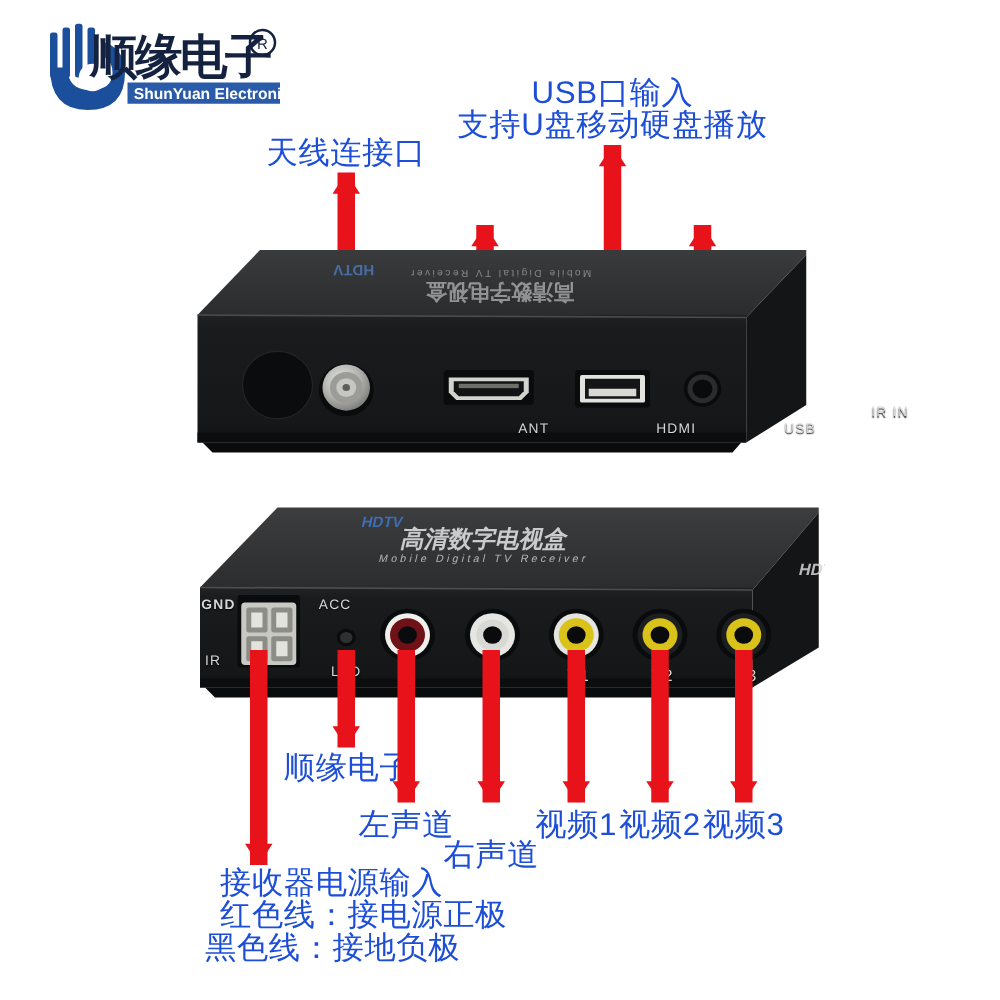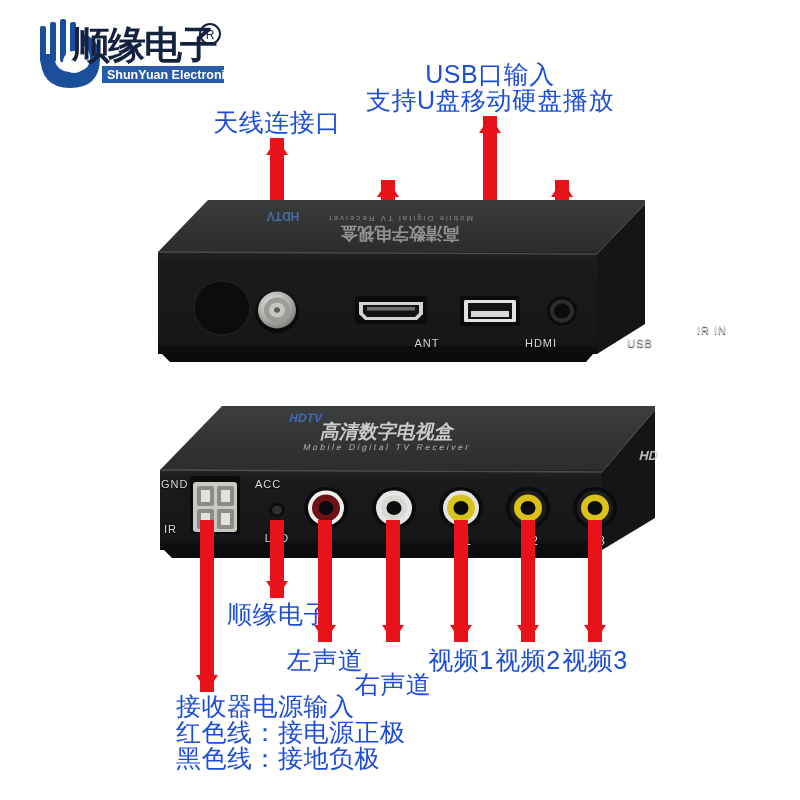--- a/index.html
+++ b/index.html
@@ -304,38 +304,38 @@
       </g>
 
       <g>
         <ellipse cx="445" cy="108" rx="22" ry="21" fill="#0a0b0d"></ellipse>
         <ellipse cx="445" cy="108" rx="18" ry="17.5" fill="#1d1e20"></ellipse>
         <ellipse cx="445" cy="108" rx="14" ry="13.5" fill="#d9c21a"></ellipse>
         <ellipse cx="445" cy="108" rx="7.5" ry="7" fill="#0a0b0d"></ellipse>
       </g>
     </svg>
 
-    <div class="silk" style="left:11px; top:78px;">GND</div>
+    <div class="silk" style="left:11px; top:78px;font-weight:bold;">GND</div>
     <div class="silk" style="left:14px; top:123px;">IR</div>
     <div class="silk" style="left:105px; top:78px;">ACC</div>
     <div class="silk center" style="left:127px; top:132px;">LED</div>
     <div class="silk center" style="left:178px; top:132px;">L</div>
     <div class="silk center" style="left:246px; top:132px;">R</div>
     <div class="silk center sm" style="left:313px; top:133px;">V1</div>
     <div class="silk center sm" style="left:380px; top:133px;">V2</div>
     <div class="silk center sm" style="left:447px; top:133px;">V3</div>
   </div>
 
   <div class="arrow arrow-down" style="left:200px; top:520px; width:14px; height:172px;">
     <div class="arrow-shaft" style="top:0; bottom:15px;"></div>
     <div class="arrow-head"></div>
   </div>
   <div class="anno left" style="left:136px; top:694px;">接收器电源输入</div>
   <div class="anno left" style="left:136px; top:720px;">红色线：接电源正极</div>
-  <div class="anno left" style="left:136px; top:746px;text-align:center;">黑色线：接地负极</div>
+  <div class="anno left" style="left:124px; top:746px;text-align:center;">黑色线：接地负极</div>
 
   <div class="arrow arrow-down" style="left:270px; top:520px; width:14px; height:78px;">
     <div class="arrow-shaft" style="top:0; bottom:15px;"></div>
     <div class="arrow-head"></div>
   </div>
   <div class="anno center" style="left:278px; top:602px;">顺缘电子</div>
 
   <div class="arrow arrow-down" style="left:318px; top:520px; width:14px; height:122px;">
     <div class="arrow-shaft" style="top:0; bottom:15px;"></div>
     <div class="arrow-head"></div>

